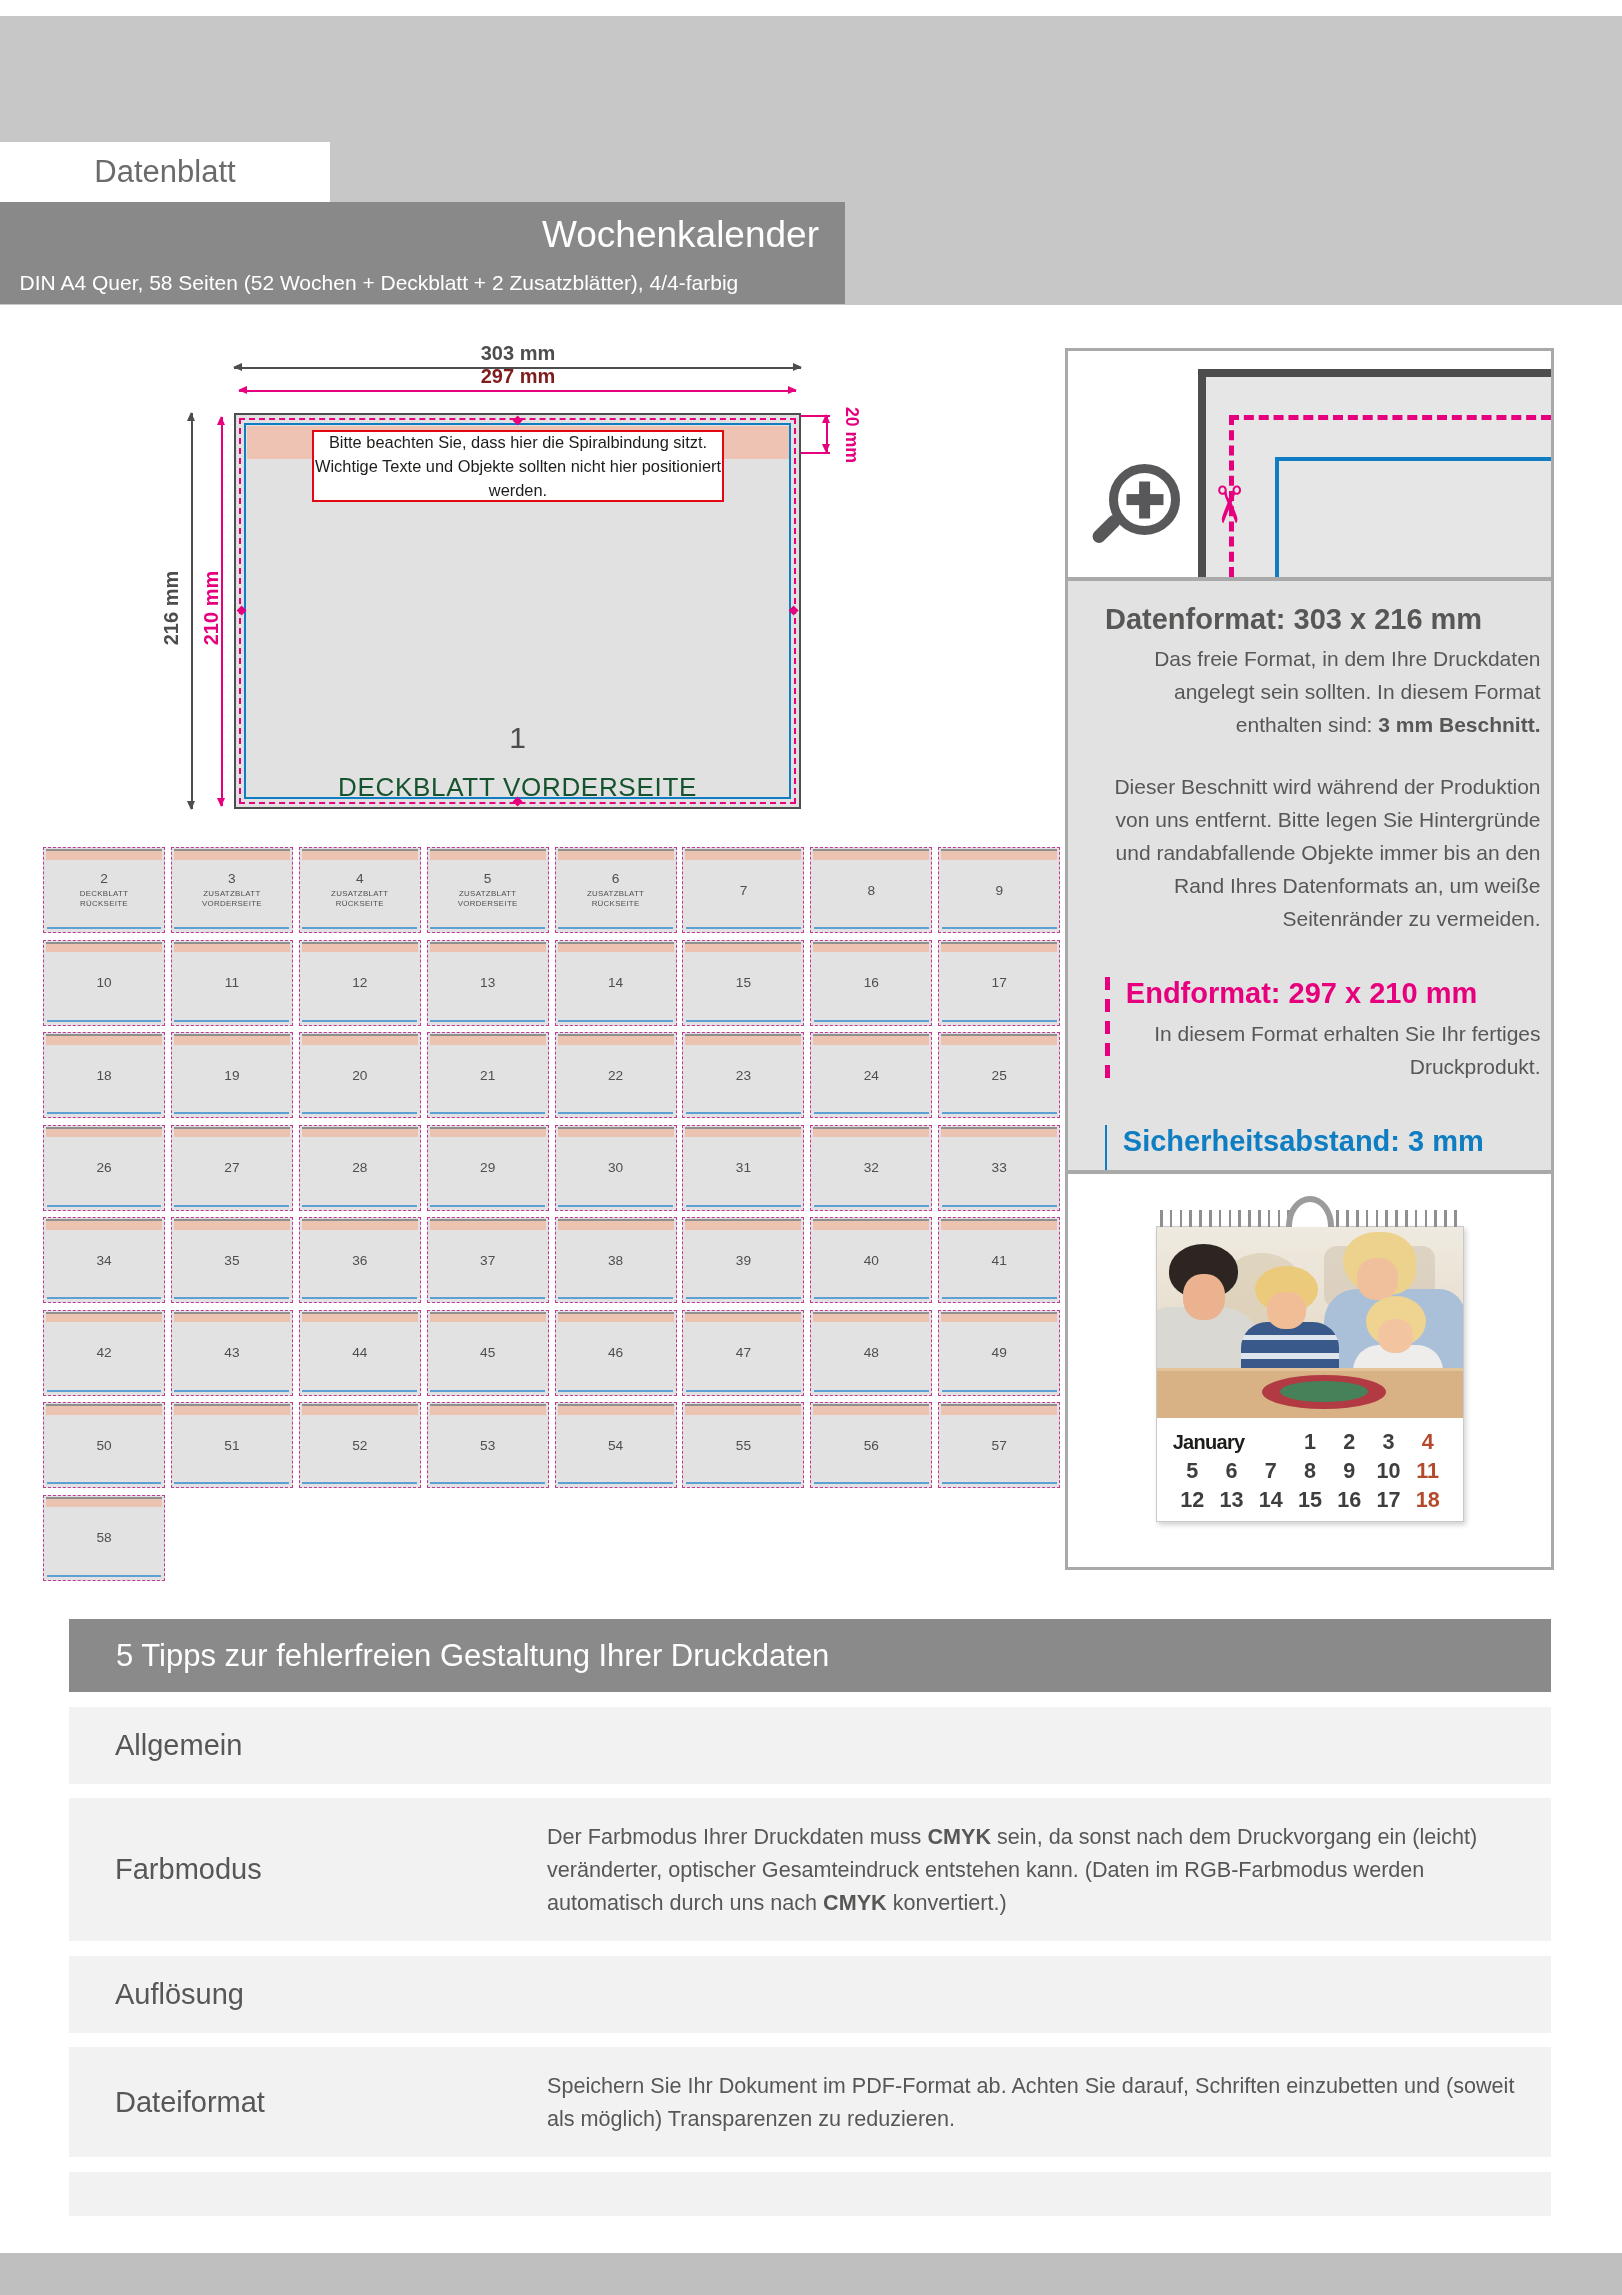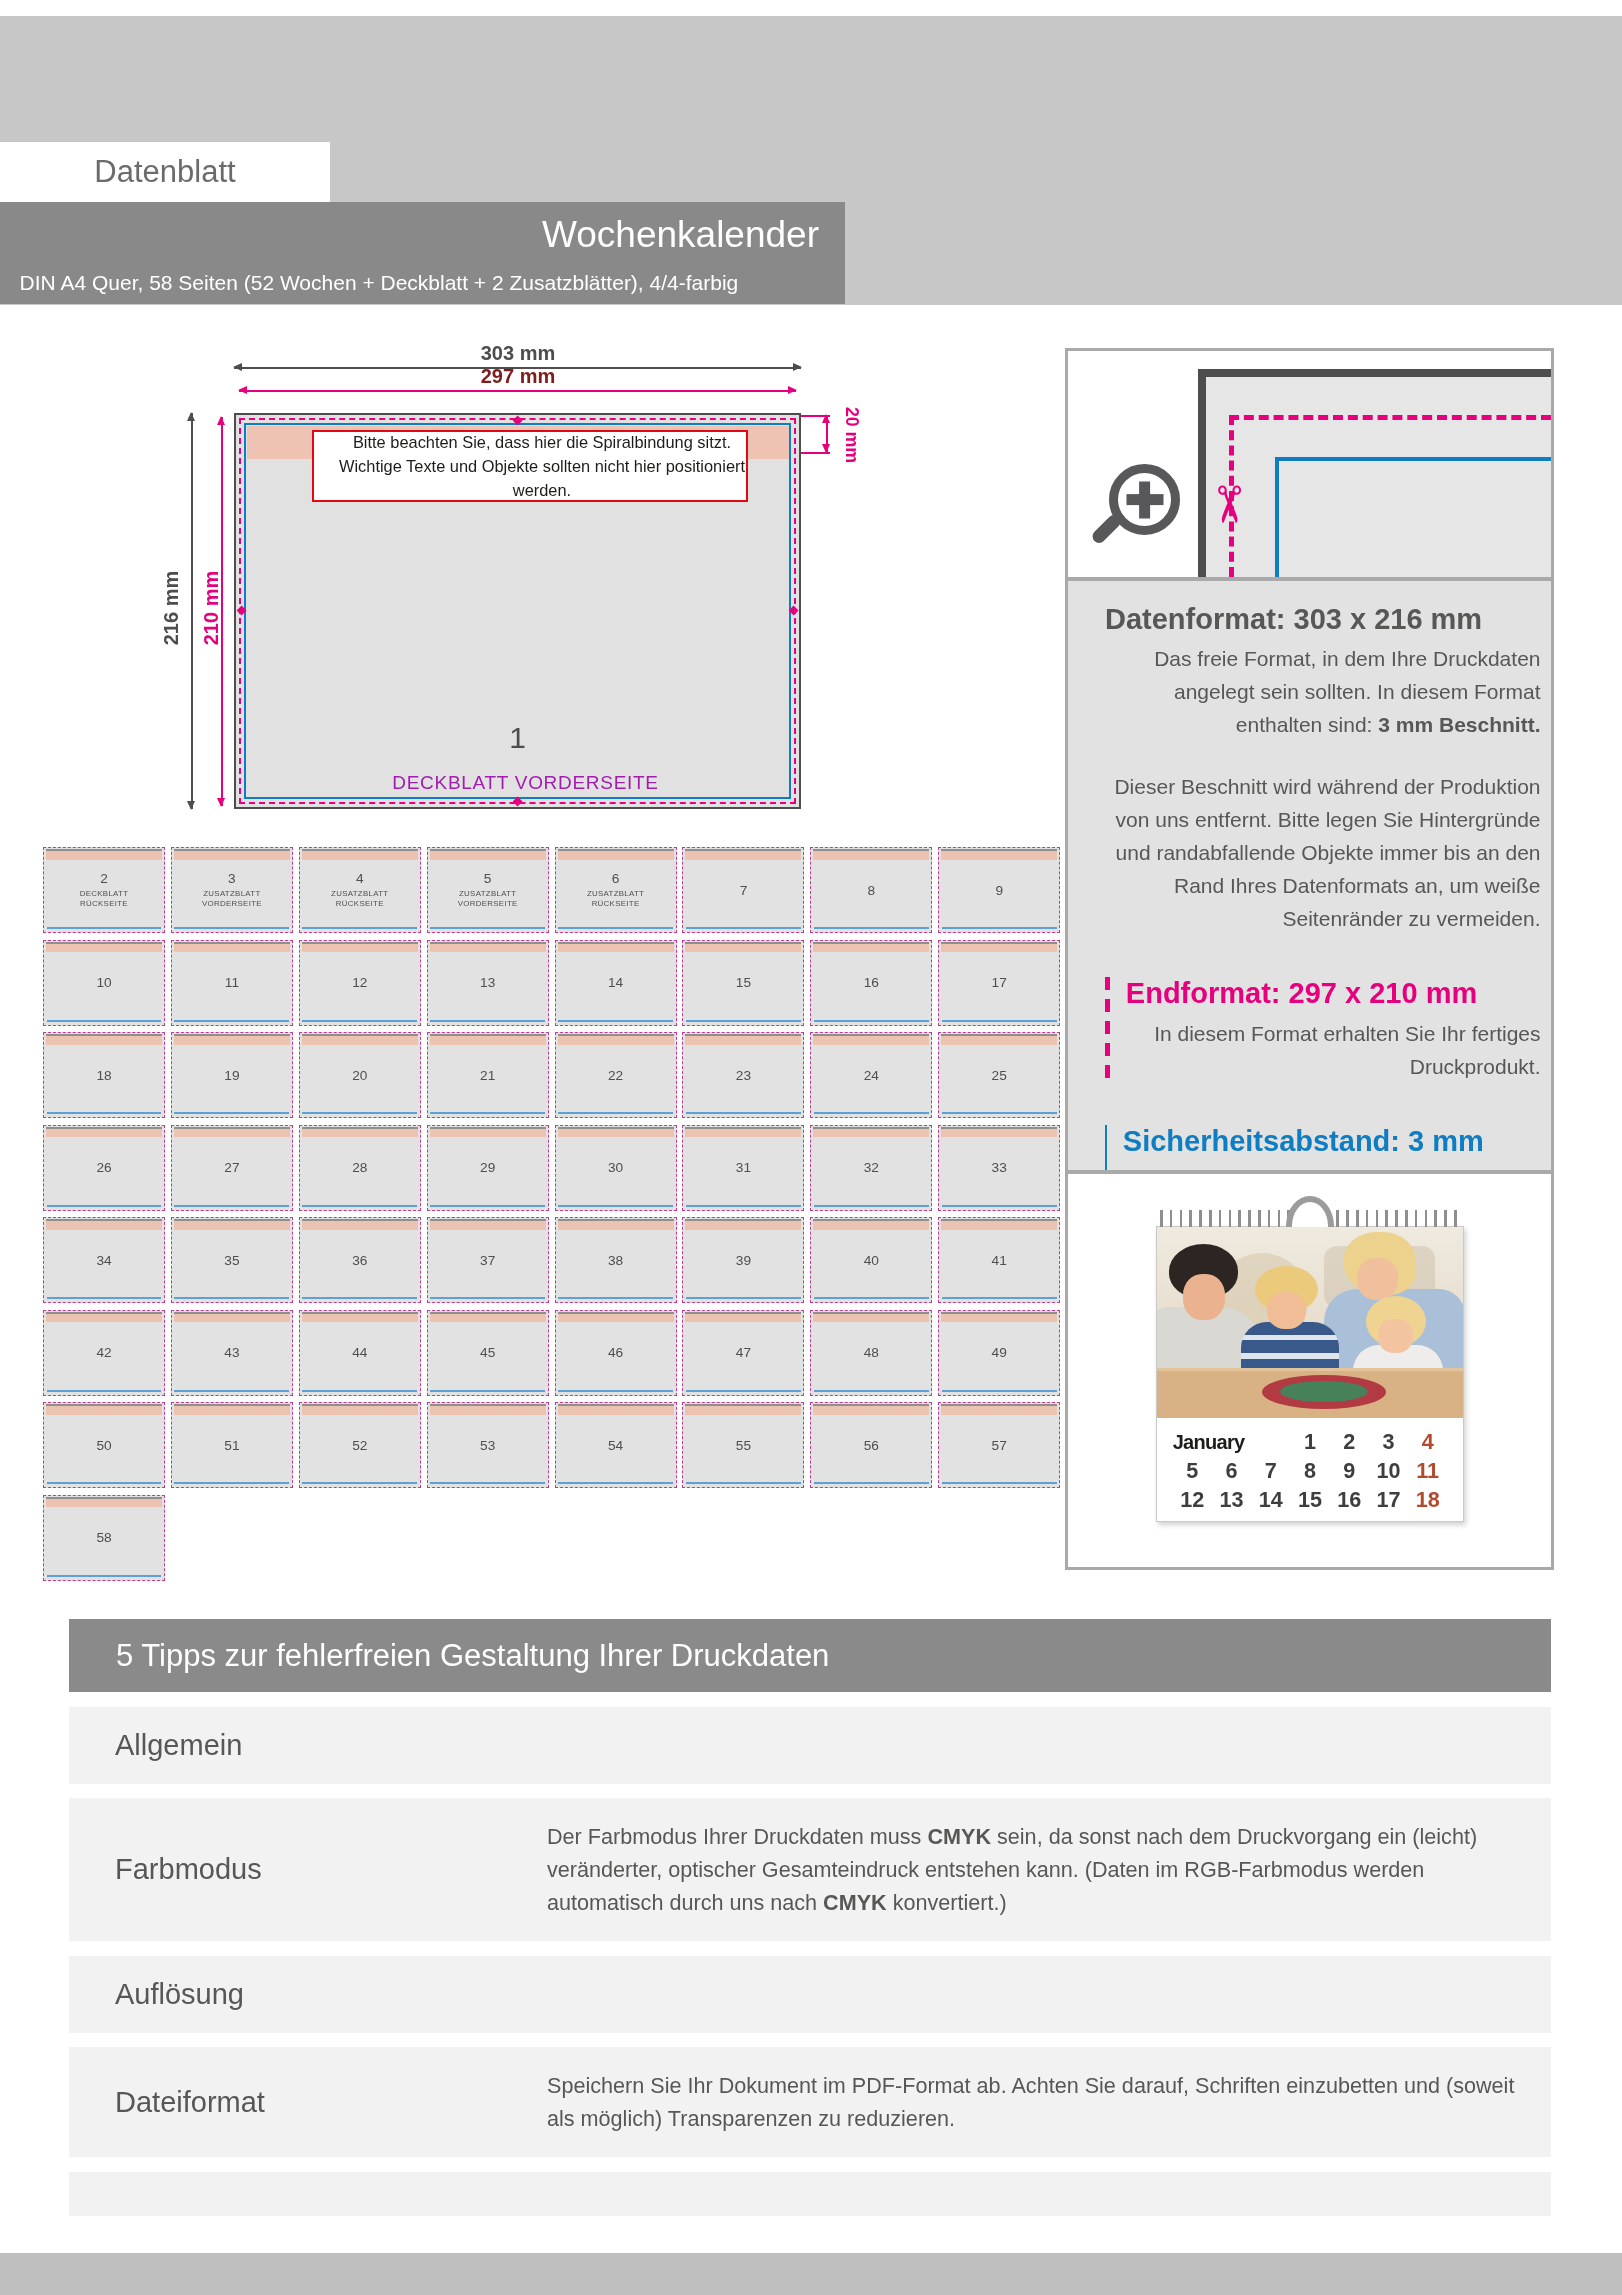--- a/index.html
+++ b/index.html
@@ -24,23 +24,23 @@
   .dim-label-h{position:absolute;transform:translate(-50%,-100%);font-weight:700;font-size:20px;white-space:nowrap;}
   .dim-label-v{position:absolute;transform:translate(-50%,-50%) rotate(-90deg);font-weight:700;font-size:20px;white-space:nowrap;}
   .dim-label-v.cw{transform:translate(-50%,-50%) rotate(90deg);}
 
   
   .page-box{position:absolute;left:234px;top:397px;width:567px;height:396px;background:#e1e1e1;border:2.6px solid #4d4d4d;box-sizing:border-box;}
   .endformat-dashed{position:absolute;left:3.3px;top:3.3px;right:3.3px;bottom:3.3px;border:2.6px dashed #e6007e;}
   .safety-blue{position:absolute;left:7.9px;top:7.9px;right:7.9px;bottom:7.9px;border:2px solid #0f7dc2;z-index:1;}
   .binding-band{position:absolute;left:10.5px;right:10.5px;top:11px;height:33px;background:#eec3b3;z-index:0;}
   .warning-box{position:absolute;left:76px;top:15px;width:408px;height:68px;background:#ffffff;border:2px solid #e30613;z-index:2;
-        display:flex;flex-direction:column;align-items:center;justify-content:center;font-size:16.4px;line-height:24px;color:#1d1d1b;text-align:center;padding-left:24px;}
+        display:flex;flex-direction:column;align-items:center;justify-content:center;font-size:16.4px;line-height:24px;color:#1d1d1b;text-align:center;}
   .cover-number{position:absolute;left:0;top:306px;width:100%;text-align:center;font-size:30px;color:#4d4d4d;z-index:2;}
-  .cover-label{position:absolute;left:0;top:357px;width:100%;text-align:center;font-size:19px;color:#a21caf;letter-spacing:0.7px;z-index:2;padding-left:8px;}
+  .cover-label{position:absolute;left:0;top:357px;width:100%;text-align:center;font-size:26px;color:#14532d;letter-spacing:0.7px;z-index:2;}
   .mid-mark{position:absolute;width:7.2px;height:7.2px;background:#e6007e;transform:rotate(45deg);z-index:3;}
 
   
   #pages-grid{position:absolute;left:43px;top:831px;width:1021px;display:grid;grid-template-columns:repeat(8,122px);column-gap:5.9px;row-gap:6.5px;}
   .thumb{position:relative;width:122px;height:86px;box-sizing:border-box;border:1.3px dashed #c23a94;background:#e2e2e2;
         display:flex;flex-direction:column;align-items:center;justify-content:center;}
   .thumb::before{content:"";position:absolute;top:1.3px;left:2px;right:2px;height:8.5px;background:#ecc2b1;border-top:2px solid #8f8f8f;}
   .thumb::after{content:"";position:absolute;bottom:2.6px;left:2.6px;right:2.6px;height:2px;background:#5ca0d4;}
   .thumb .num{font-size:13.7px;color:#4f4f4f;}
   .thumb .lbl{font-size:7.9px;line-height:9.8px;color:#4f4f4f;text-align:center;letter-spacing:0.3px;margin-top:2.6px;}

